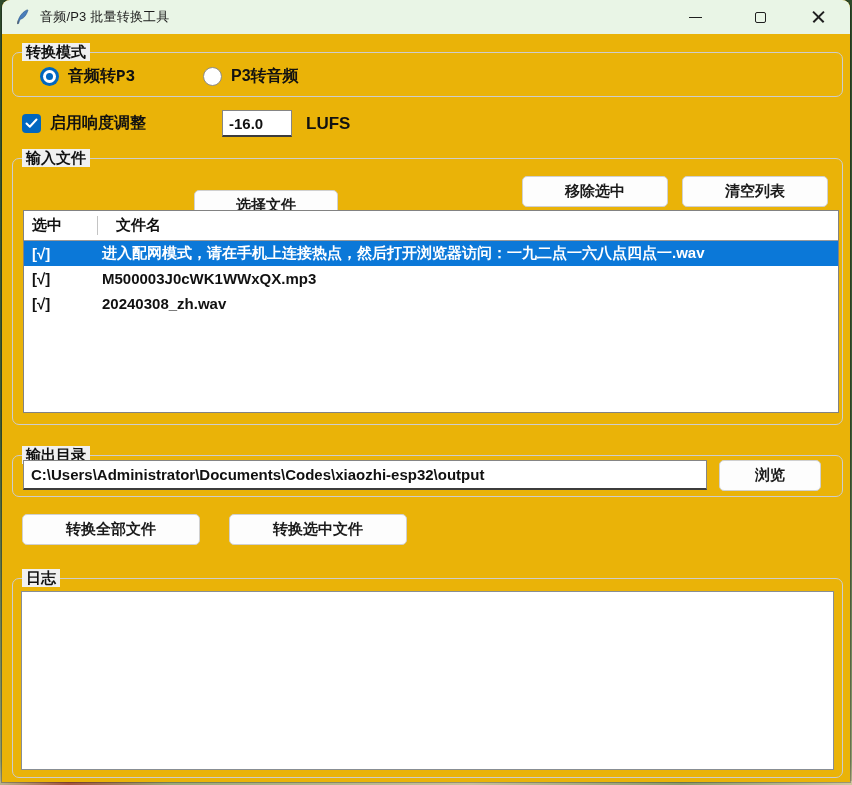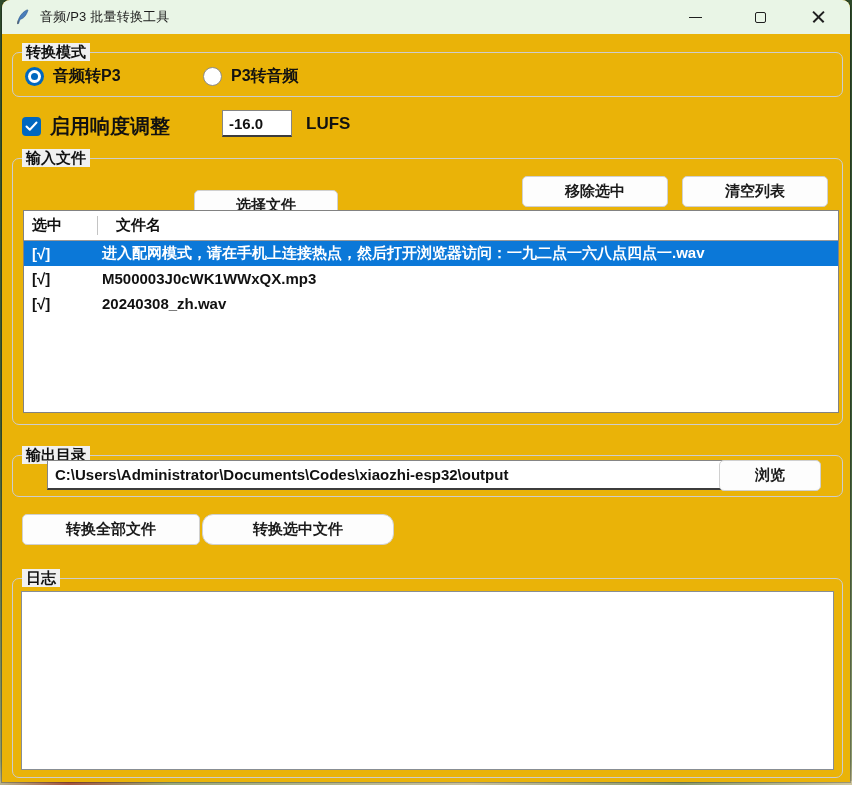--- a/index.html
+++ b/index.html
@@ -58,39 +58,39 @@
     position:absolute; top:-10px; left:9px;
     background:#f0f0f0; padding:0 4px;
     font-size:15px; color:#111;
     line-height:18px; white-space:nowrap;
   }
 
   
   #mode-group { top:52px; height:45px; }
   .radio-row { position:absolute; top:12px; left:8px; right:8px; height:22px; }
   .radio-item { position:absolute; display:flex; align-items:center; gap:9px; height:22px; cursor:default; }
-  .radio-item.opt0 { left:4px; }
+  .radio-item.opt0 { left:19px;font-family:Liberation Mono, monospace; }
   .radio-item.opt1 { left:182px; }
   .radio-circle { width:19px; height:19px; border-radius:50%; position:relative; flex:0 0 auto; }
   .radio-circle.on { background:#0067c0; }
   .radio-circle.on::before {
     content:""; position:absolute; inset:3px; border-radius:50%; background:#fff;
   }
   .radio-circle.on::after {
     content:""; position:absolute; inset:6px; border-radius:50%; background:#0067c0;
   }
   .radio-circle.off { background:#fff; border:1.5px solid #8c8c8c; }
   .radio-label { font-size:16px; color:#111; }
 
   
   #loudness-row { position:absolute; left:20px; top:110px; height:30px; right:10px; }
   .checkbox-item { position:absolute; left:0; top:3px; display:flex; align-items:center; gap:9px; cursor:default; }
   .checkbox-box { width:19px; height:19px; border-radius:4px; background:#0067c0; display:flex; align-items:center; justify-content:center; }
   .checkbox-box svg { display:block; }
-  .checkbox-label { font-size:20px; color:#111; }
+  .checkbox-label { font-size:16px; color:#111; }
   .lufs-entry {
     position:absolute; left:200px; top:0; width:70px; height:27px;
     background:#fff; border:1px solid #858585; border-bottom:2px solid #3c3c3c;
     font-family:"Liberation Sans", sans-serif; font-weight:bold; font-size:15px; color:#111;
     padding:0 6px; outline:none;
   }
   .lufs-unit { position:absolute; left:284px; top:4px; font-size:17px; color:#111; }
 
   
   #input-group { top:158px; height:267px; }
@@ -118,27 +118,27 @@
   .tree-row .cell-check { width:73px; padding-left:8px; flex:0 0 auto; }
   .tree-row .cell-name { flex:1; padding-left:5px; overflow:hidden; }
   .tree-row.selected { background:#0b78d8; color:#fff; }
 
   
   #output-group { top:455px; height:42px; }
   .path-entry {
     position:absolute; left:10px; top:4px; width:684px; height:30px;
     background:#fff; border:1px solid #858585; border-bottom:2px solid #3c3c3c;
     font-family:"Liberation Sans", sans-serif; font-weight:bold; font-size:15px; color:#111;
-    padding:0 7px; outline:none;margin-left:24px;
+    padding:0 7px; outline:none;
   }
   #btn-browse { left:706px; top:4px; width:102px; }
 
   
   #btn-convert-all { left:20px; top:514px; width:178px; }
-  #btn-convert-selected { left:200px; top:514px; width:192px;border-radius:11px; }
+  #btn-convert-selected { left:227px; top:514px; width:178px; }
   .btn.abs-btn { position:absolute; }
 
   
   #log-group { top:578px; height:200px; }
   .log-area {
     position:absolute; left:8px; top:12px; right:8px; bottom:7px;
     background:#fff; border:1px solid #888e94;
     font-family:"Liberation Sans", sans-serif; font-size:14px; color:#111;
     padding:4px 6px; resize:none; outline:none;
   }

